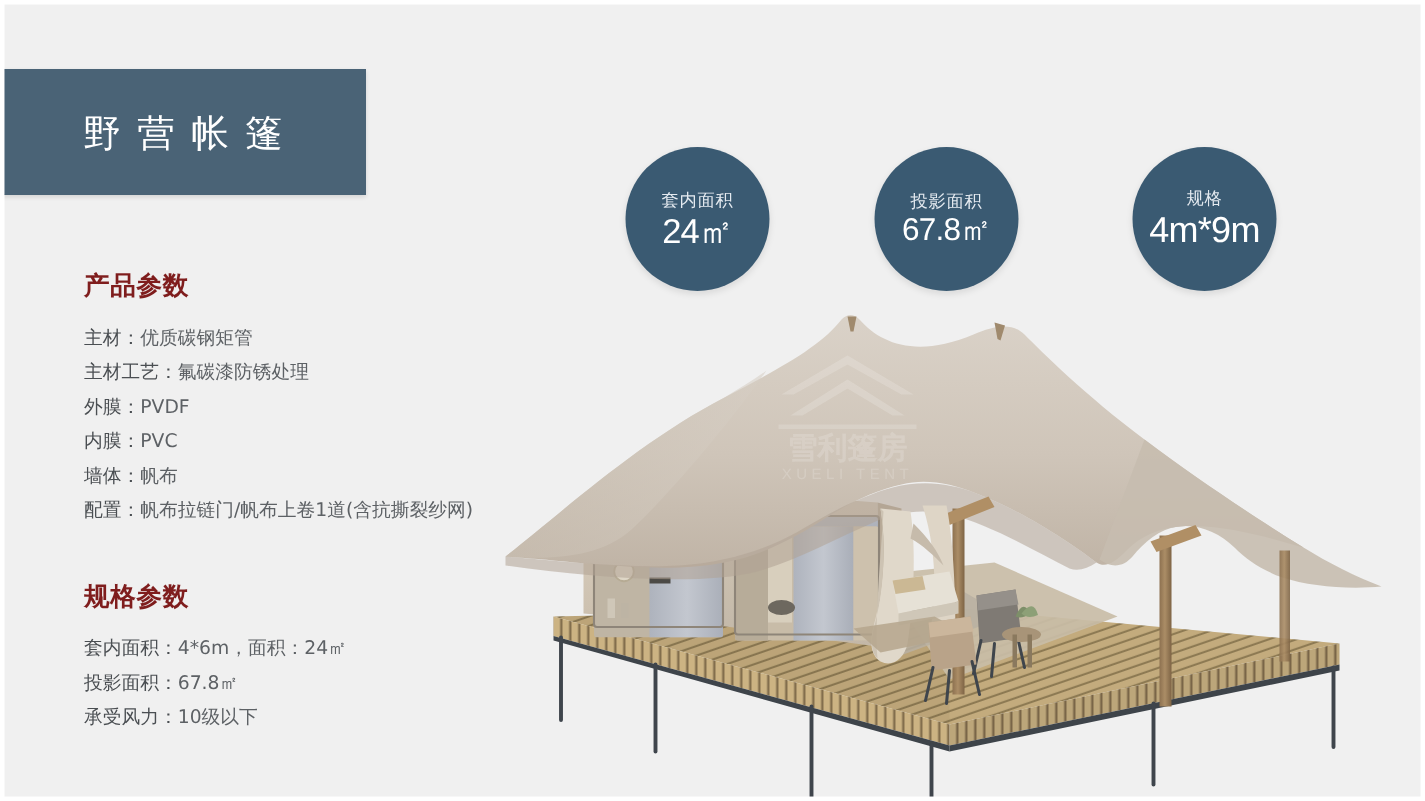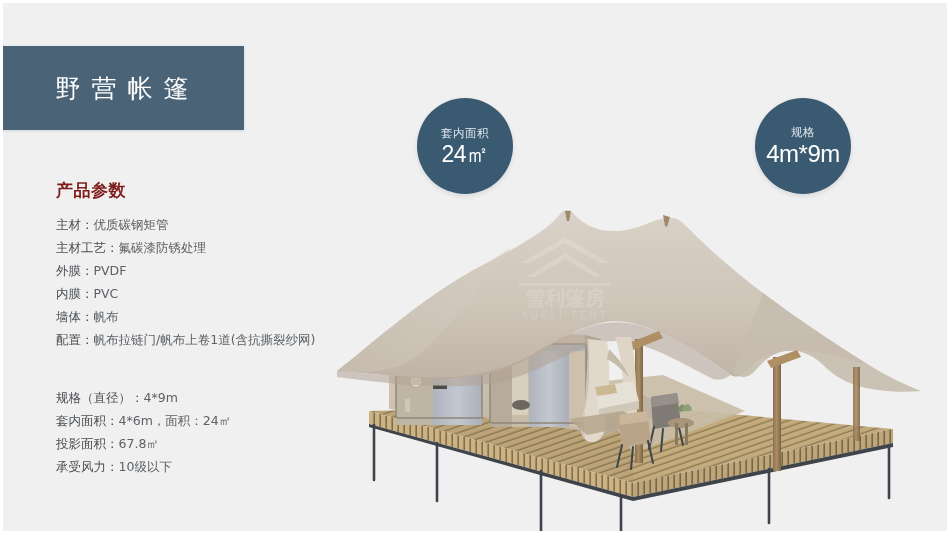--- a/index.html
+++ b/index.html
@@ -102,39 +102,41 @@
       <div class="spec-row">
         <span class="k">墙体：</span><span class="v">帆布</span>
       </div>
       <div class="spec-row">
         <span class="k">配置：</span><span class="v">帆布拉链门/帆布上卷1道(含抗撕裂纱网)</span>
       </div>
     </div>
   </div>
 
   <div class="spec-block b2">
+    <div class="spec-head">规格参数</div>
     <div>
-      <div class="spec-row">
-        <span class="k">规格（直径）：</span><span class="v">4*9m</span>
-      </div>
       <div class="spec-row">
         <span class="k">套内面积：</span><span class="v">4*6m，面积：24㎡</span>
       </div>
       <div class="spec-row">
         <span class="k">投影面积：</span><span class="v">67.8㎡</span>
       </div>
       <div class="spec-row">
         <span class="k">承受风力：</span><span class="v">10级以下</span>
       </div>
     </div>
   </div>
 
   <div class="badge b1">
     <span class="lab">套内面积</span>
     <span class="val">24㎡</span>
+  </div>
+  <div class="badge b2">
+    <span class="lab">投影面积</span>
+    <span class="val">67.8㎡</span>
   </div>
   <div class="badge b3">
     <span class="lab">规格</span>
     <span class="val">4m*9m</span>
   </div>
 
   <div class="tent-wrap">
     <svg viewBox="0 0 620 384" xmlns="http://www.w3.org/2000/svg">
       <defs>
         <linearGradient id="gRoof" x1="0" y1="0" x2="0" y2="1">

